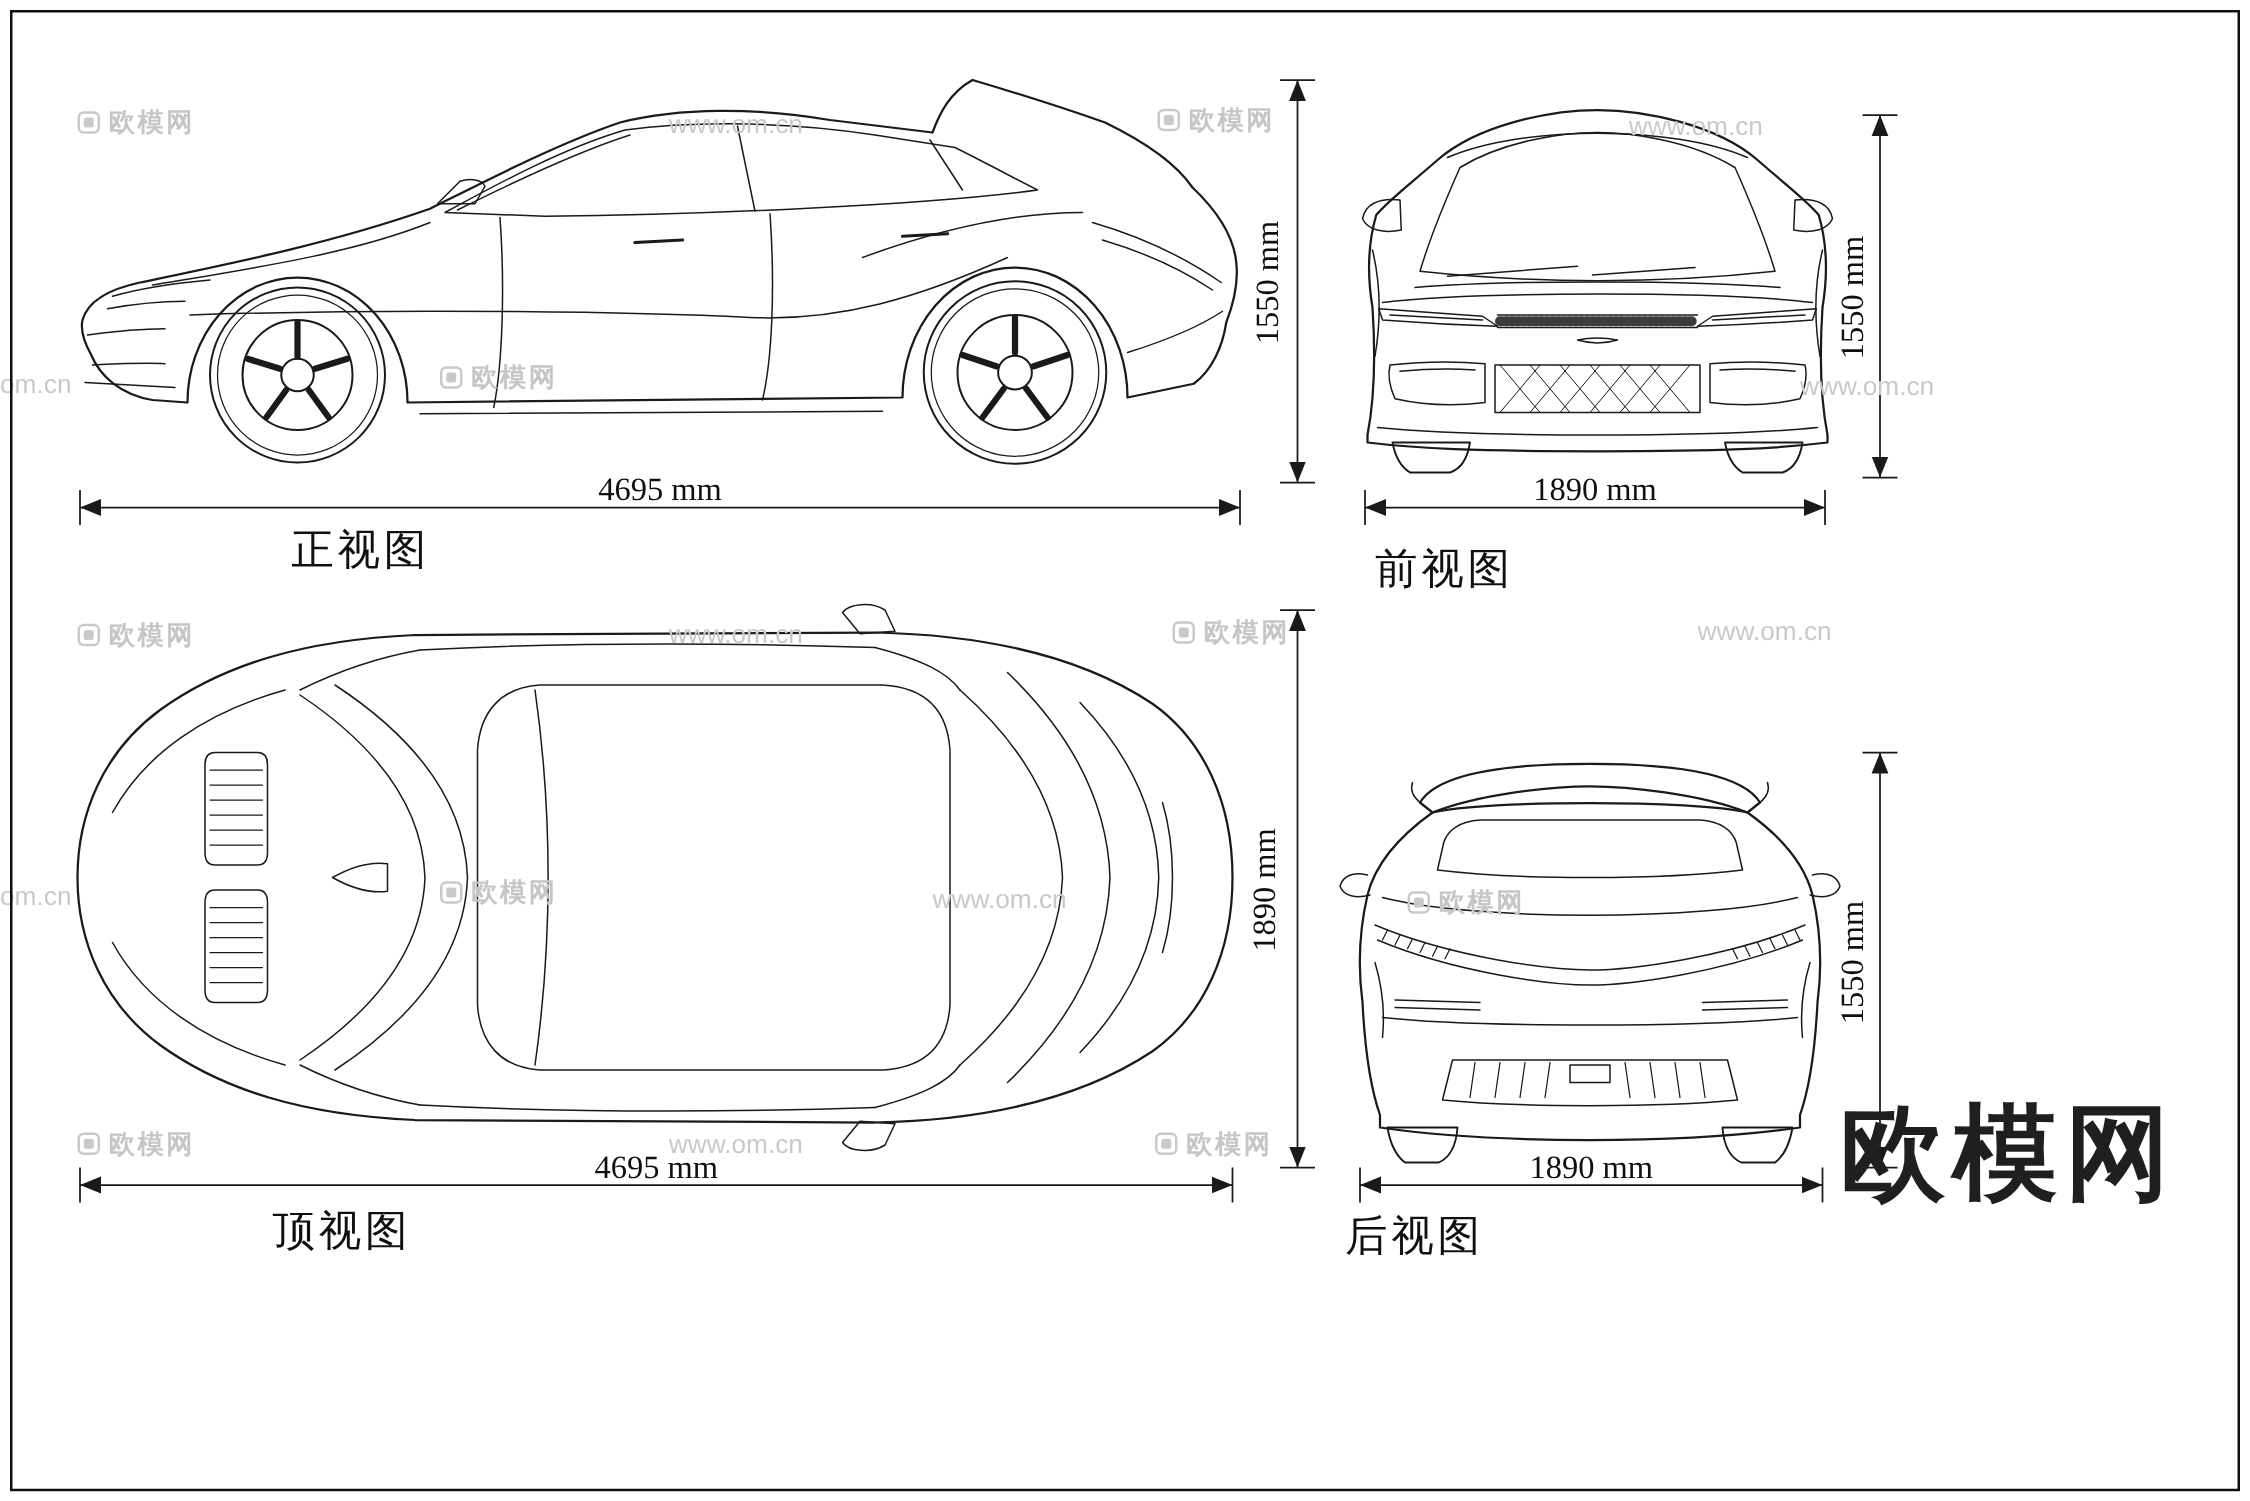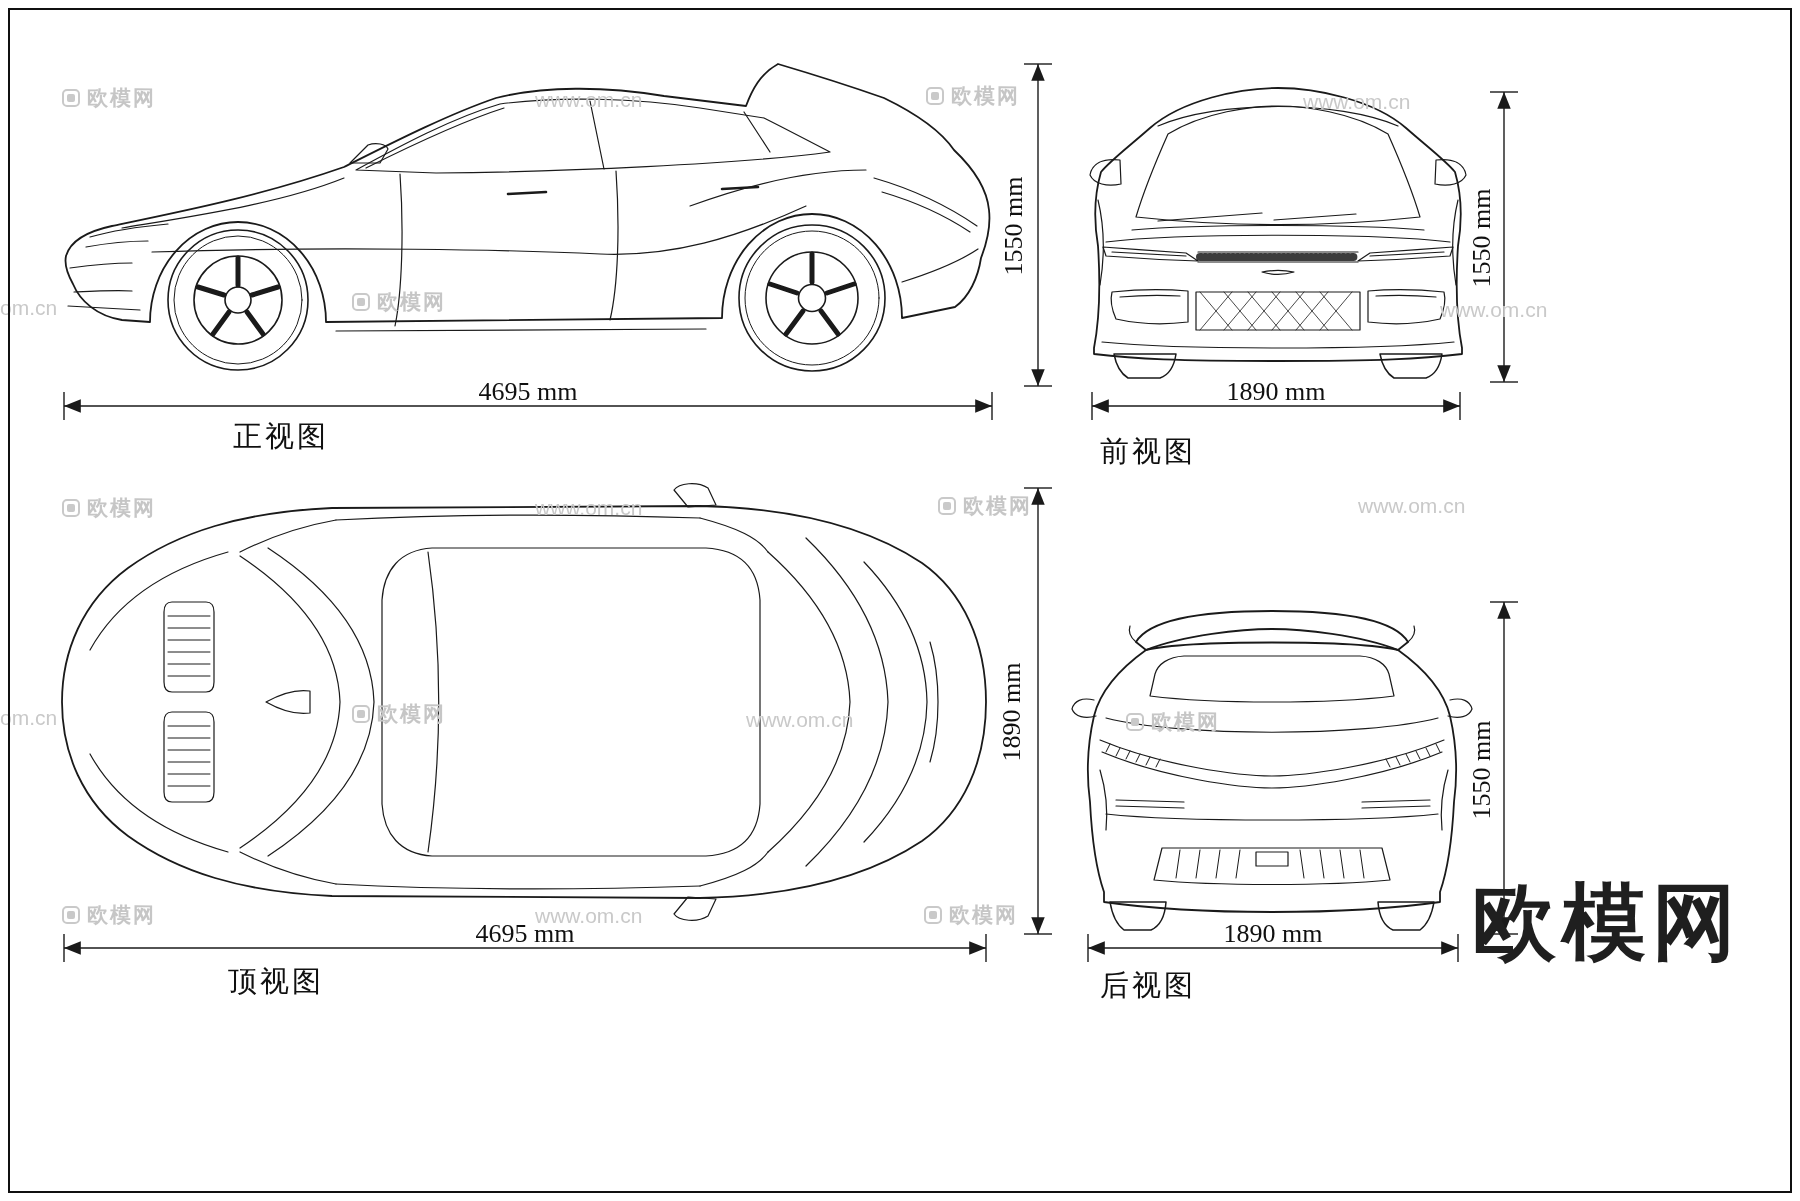--- a/index.html
+++ b/index.html
@@ -4,21 +4,21 @@
 <style>
   html,body{margin:0;padding:0;background:#ffffff;}
   .canvas{
     position:relative;width:1800px;height:1201px;background:#ffffff;
     overflow:hidden;font-family:"Liberation Sans","DejaVu Sans",sans-serif;
   }
   .frame{position:absolute;left:8px;top:8px;right:8px;bottom:8px;border:2px solid #101010;pointer-events:none;}
   .art{position:absolute;left:0;top:0;}
   .view-label{
     position:absolute;font-family:Liberation Sans, sans-serif;
-    font-size:29px;color:#101010;letter-spacing:3px;white-space:nowrap;
+    font-size:34px;color:#101010;letter-spacing:3px;white-space:nowrap;
   }
   .dim-text{
     position:absolute;width:200px;text-align:center;
     font-family:"Liberation Serif","DejaVu Serif",serif;
     font-size:26px;color:#101010;white-space:nowrap;
   }
   .dim-text.vertical{transform:rotate(-90deg);}
   .wm{
     position:absolute;display:flex;align-items:center;gap:7px;
     color:#c9c9c9;font-size:21px;white-space:nowrap;user-select:none;
@@ -233,22 +233,22 @@
   <div class="dim-text vertical" style="left:914px;top:211px;">1550 mm</div>
   <div class="dim-text" style="left:1176px;top:377px;">1890 mm</div>
   <div class="dim-text vertical" style="left:1382px;top:223px;">1550 mm</div>
   <div class="dim-text" style="left:425px;top:919px;">4695 mm</div>
   <div class="dim-text vertical" style="left:912px;top:697px;">1890 mm</div>
   <div class="dim-text" style="left:1173px;top:919px;">1890 mm</div>
   <div class="dim-text vertical" style="left:1382px;top:755px;">1550 mm</div>
 
   <div class="view-label" style="left:233px;top:417px;">正视图</div>
   <div class="view-label" style="left:1100px;top:432px;">前视图</div>
-  <div class="view-label" style="left:228px;top:962px;text-align:center;">顶视图</div>
-  <div class="view-label" style="left:1100px;top:966px;">后视图</div>
+  <div class="view-label" style="left:218px;top:962px;text-align:center;">顶视图</div>
+  <div class="view-label" style="left:1076px;top:966px;">后视图</div>
 
   <div class="wm" style="left:62px;top:84px;">
       <span class="wm-icon"></span>
       <span class="brand-text">欧模网</span>
     </div>
   <div class="wm" style="left:535px;top:88px;">
       <span>www.om.cn</span>
     </div>
   <div class="wm" style="left:926px;top:82px;">
       <span class="wm-icon"></span>

